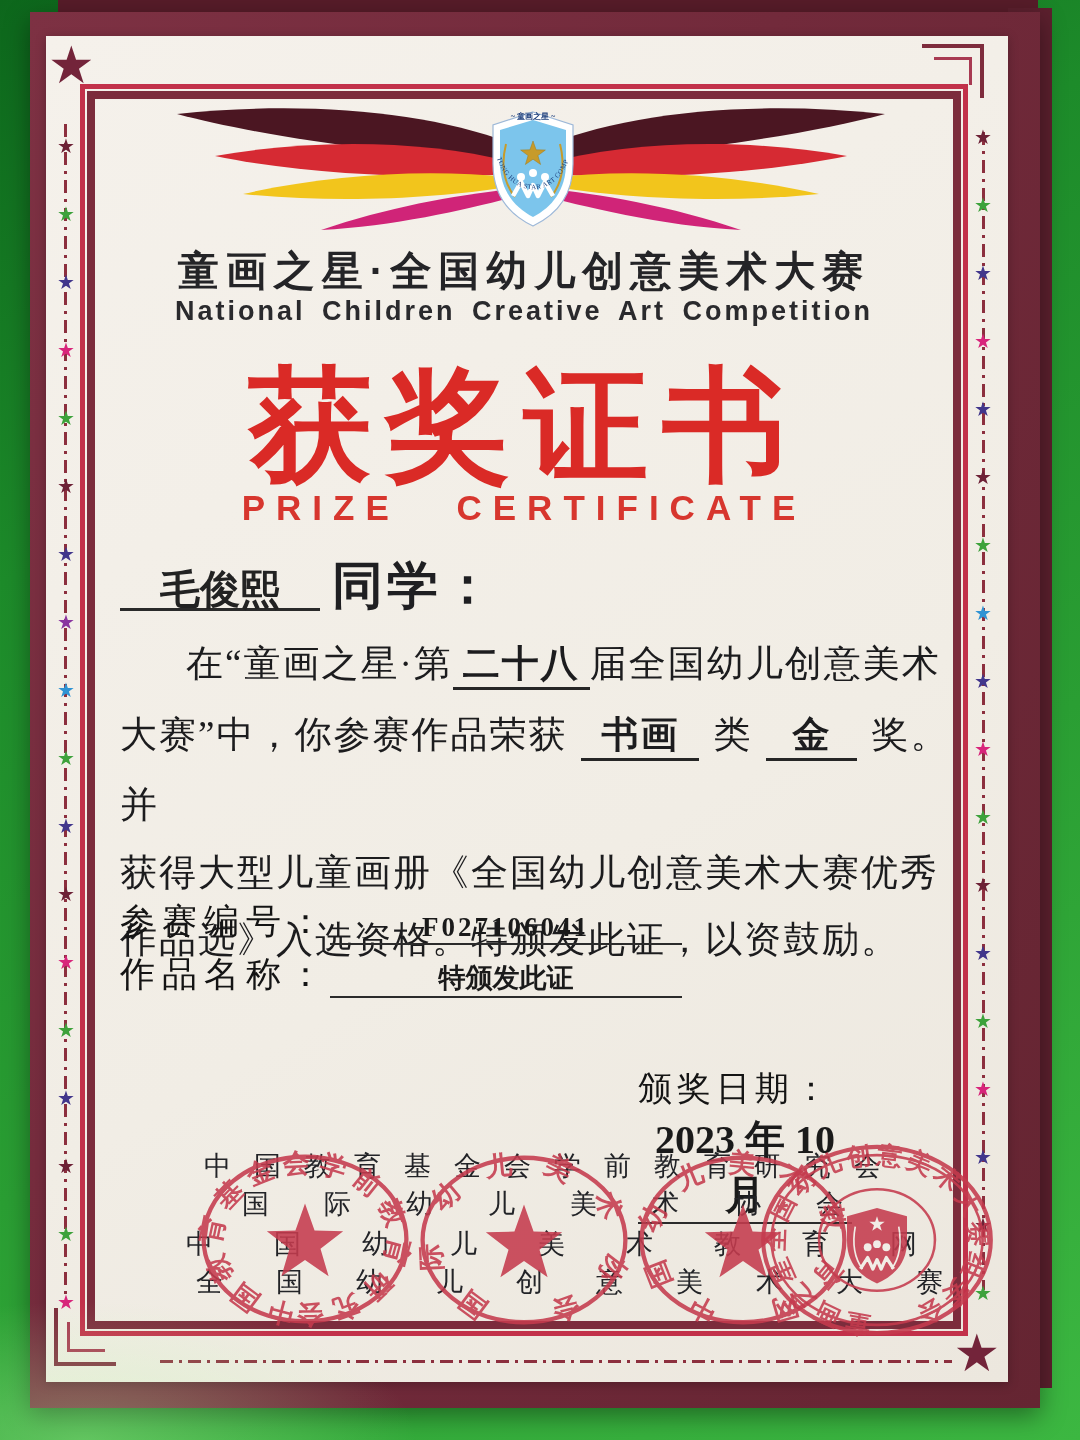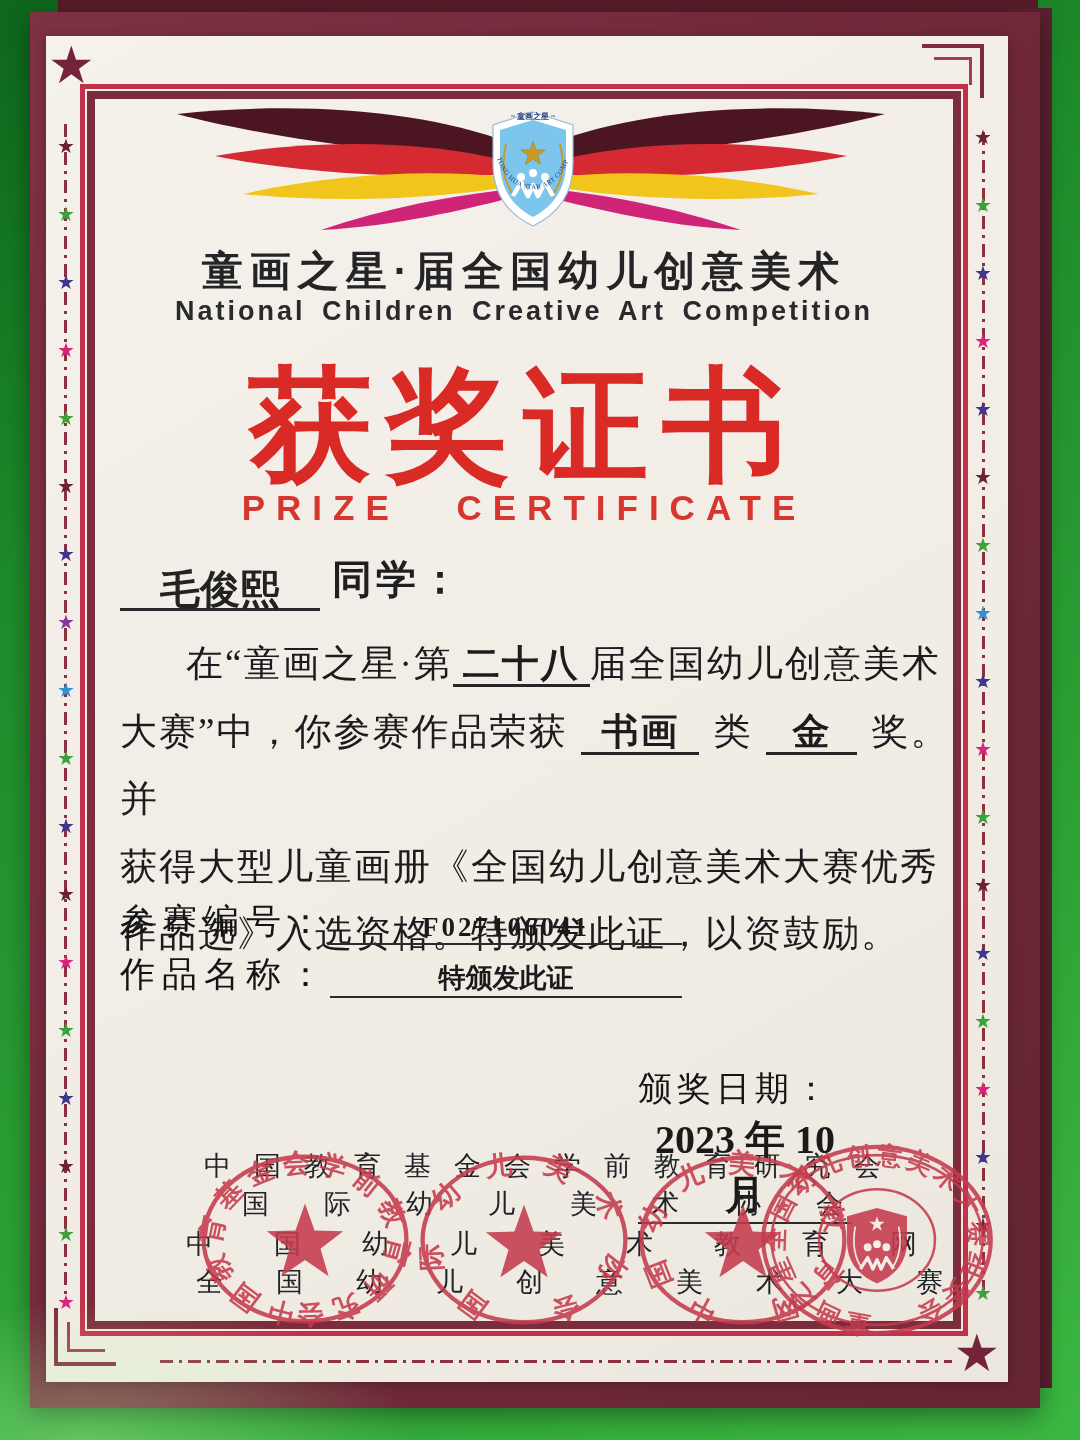--- a/index.html
+++ b/index.html
@@ -62,27 +62,27 @@
   .cert-sub { position:absolute; left:34px; top:452px; width:888px; text-align:center;
     font-family:"Liberation Sans","DejaVu Sans",sans-serif; font-weight:600;
     font-size:35px; letter-spacing:11px; word-spacing:36px; color:#d7362e; }
 
   
   .name-line { position:absolute; left:74px; top:572px; width:200px; border-bottom:3px solid #2a2a2a; }
   .name-text { position:absolute; left:74px; top:526px; width:200px; text-align:center;
     font-size:40px; font-weight:700; color:#222; }
   .name-suffix { position:absolute; left:286px; top:516px;
     font-family:Liberation Serif, serif;
-    font-size:40px; font-weight:700; letter-spacing:4px; color:#1f1f22; }
+    font-size:51px; font-weight:700; letter-spacing:4px; color:#1f1f22; }
 
   
   .body-par { position:absolute; left:74px; top:594px; width:852px;
     font-size:37px; line-height:67.5px; letter-spacing:2px; color:#1c1c1e; }
   .body-par .indent { display:inline-block; width:66px; }
-  .bl { border-bottom:3px solid #262626; font-weight:700; }
+  .bl { border-bottom:3px solid #262626; font-weight:700;font-family:Liberation Mono, monospace; }
   .bl.b1 { padding:0 10px; }
   .bl.b2 { padding:0 20px;margin-top:30px; }
   .bl.b3 { padding:0 26px; }
   .gap { display:inline-block; width:14px; }
 
   
   .fields { position:absolute; left:74px; top:862px; }
   .field-row { height:53px; }
   .field-label { font-size:35px; letter-spacing:7px; color:#141414;text-align:right; }
   .field-line { display:inline-block; width:352px; border-bottom:2.5px solid #2b2b2b;
@@ -195,21 +195,21 @@
           <circle cx="60" cy="71" r="4" fill="#ffffff"></circle>
           <circle cx="72" cy="75" r="4" fill="#ffffff"></circle>
           <path d="M40,94 L48,80 L55,94 L60,83 L65,94 L72,80 L80,94" fill="none" stroke="#ffffff" stroke-width="4.5" stroke-linejoin="round"></path>
           <defs>
               <path id="badgearc" d="M24,56 A38,46 0 0 0 96,56" fill="none"></path>
             </defs>
           <text font-size="6.8" fill="#1e3f7c" letter-spacing="0.5"><textPath href="#badgearc">TONG HUA STAR ART COMPETITION</textPath></text>
         </g>
       </svg>
 
-      <div class="title-cn">童画之星·届全国幼儿创意美术</div>
+      <div class="title-cn">童画之星·全国幼儿创意美术大赛</div>
       <div class="title-en">National Children Creative Art Competition</div>
 
       <div class="cert-title">获奖证书</div>
       <div class="cert-sub">PRIZE CERTIFICATE</div>
 
       <div class="name-line"></div>
       <div class="name-text">毛俊熙</div>
       <div class="name-suffix">同学：</div>
 
       <div class="body-par">

